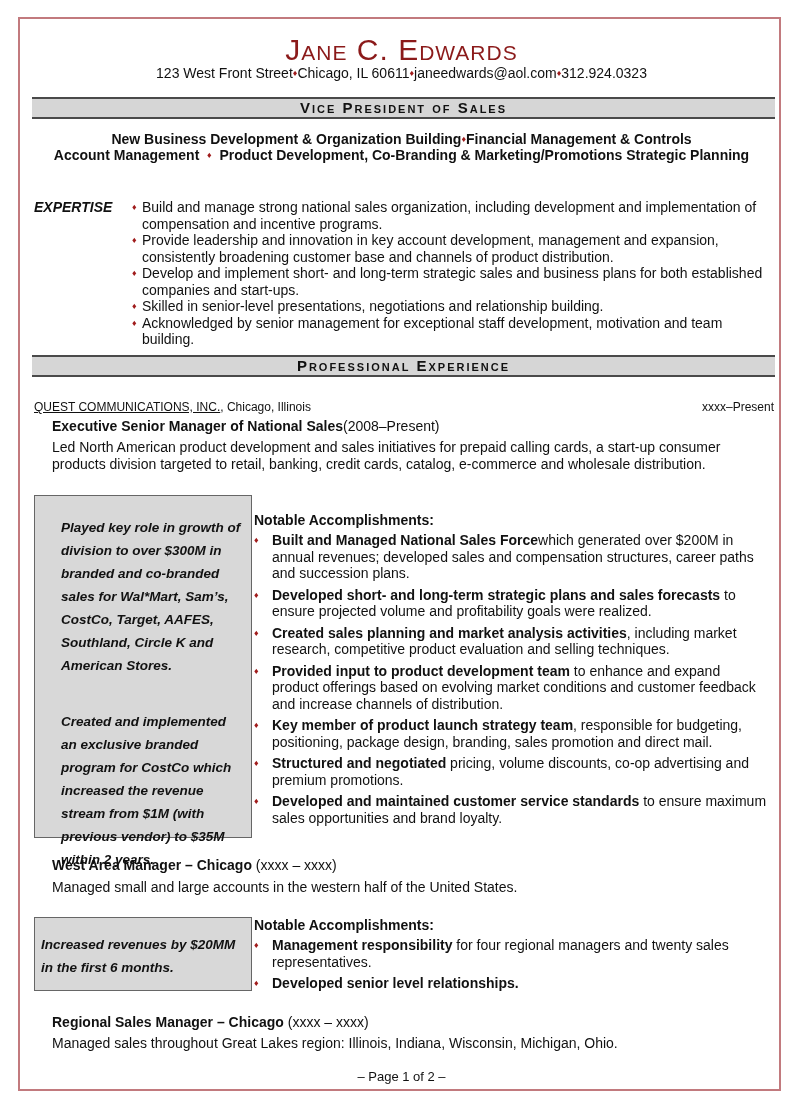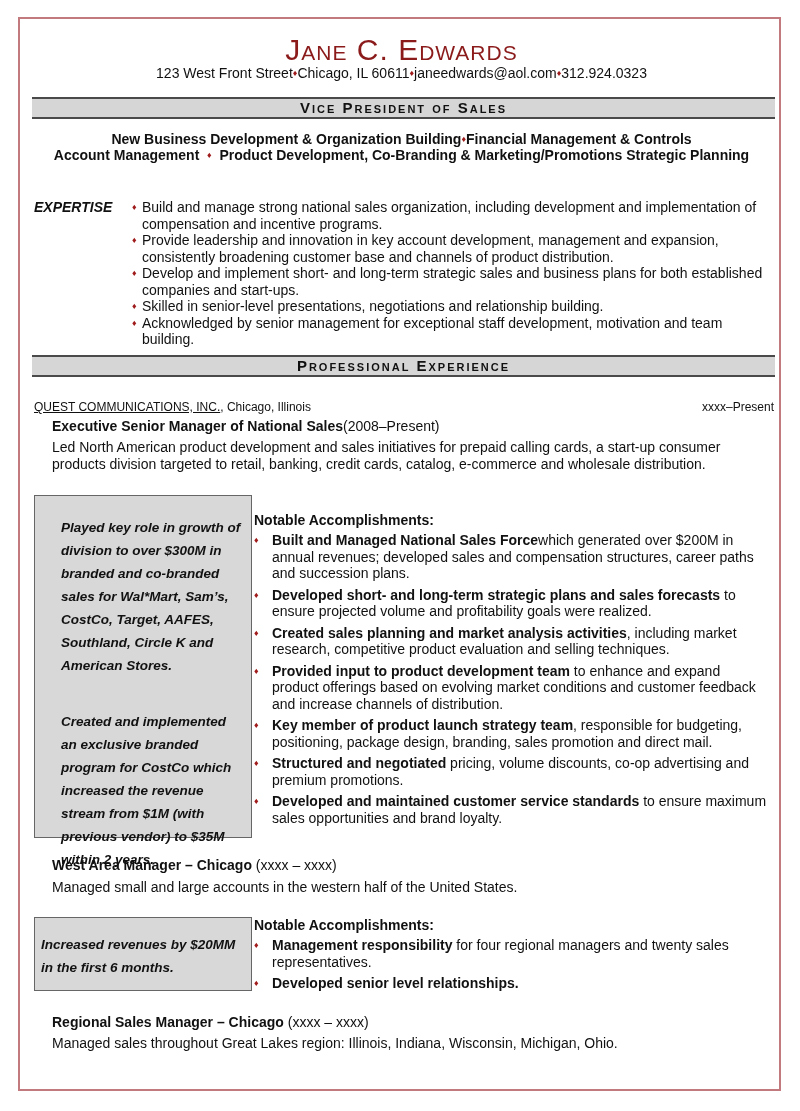--- a/index.html
+++ b/index.html
@@ -119,13 +119,14 @@
       <li><span class="b">♦</span><strong>Management responsibility</strong><span> for four regional managers and twenty sales representatives.</span></li>
       <li><span class="b">♦</span><strong>Developed senior level relationships.</strong><span></span></li>
     </ul>
   </div>
 
   <div class="abs role" style="top:995px;">
     <b>Regional Sales Manager – Chicago</b><span> (xxxx – xxxx)</span>
   </div>
   <div class="abs desc" style="top:1016px;">Managed sales throughout Great Lakes region: Illinois, Indiana, Wisconsin, Michigan, Ohio.</div>
 
+  <div class="abs footer">–  Page 1 of 2  –</div>
 </div>
 
 </body></html>

